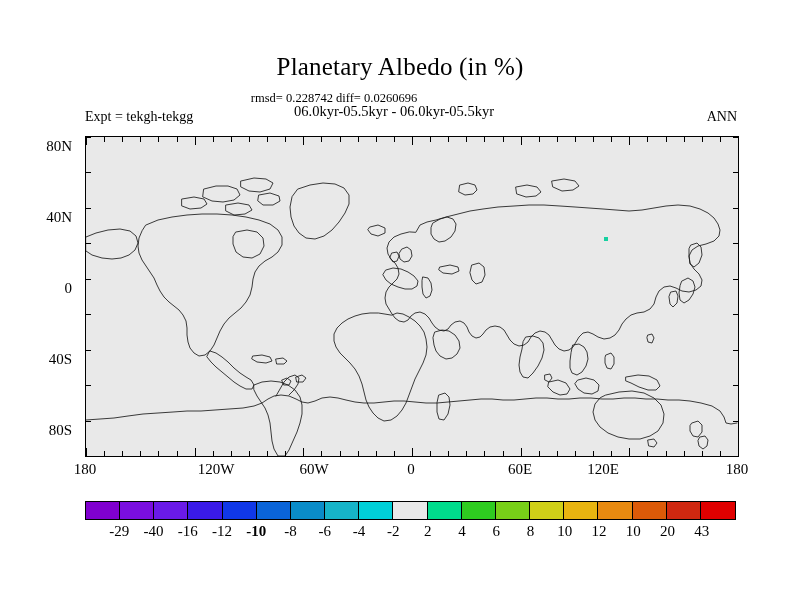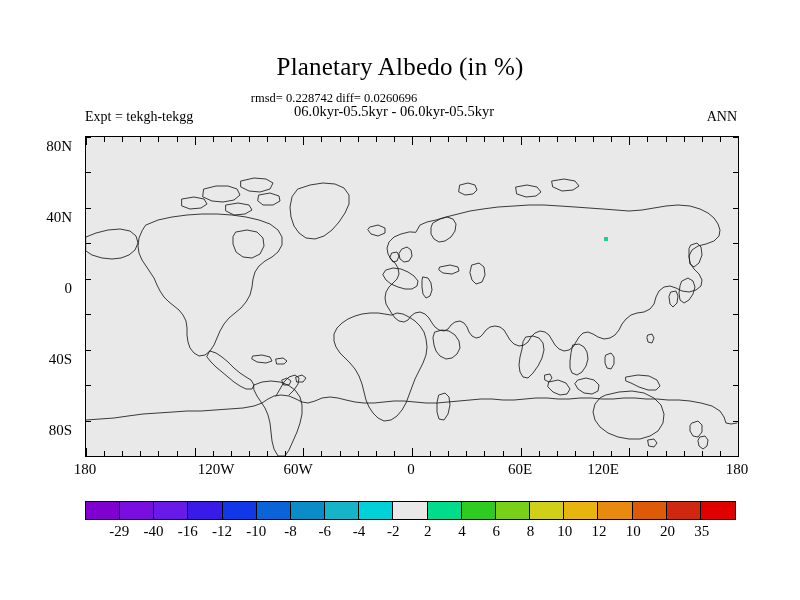--- a/index.html
+++ b/index.html
@@ -382,21 +382,21 @@
     <div class="ylabel" style="top:3px;">80N</div>
     <div class="ylabel" style="top:74px;">40N</div>
     <div class="ylabel" style="top:145px;">0</div>
     <div class="ylabel" style="top:216px;">40S</div>
     <div class="ylabel" style="top:287px;">80S</div>
   </div>
 
   <div id="x-axis-labels">
     <div class="xlabel" style="left:0px;">180</div>
     <div class="xlabel" style="left:113px;margin-left:18px;">120W</div>
-    <div class="xlabel" style="left:213px;">60W</div>
+    <div class="xlabel" style="left:229px;">60W</div>
     <div class="xlabel" style="left:326px;">0</div>
     <div class="xlabel" style="left:435px;">60E</div>
     <div class="xlabel" style="left:518px;">120E</div>
     <div class="xlabel" style="left:652px;">180</div>
   </div>
 
   <div id="colorbar-wrap">
     <div id="colorbar">
         <div class="cb-cell" style="background: rgb(128, 0, 208); width: 34.2632px;"></div>
         <div class="cb-cell" style="background: rgb(122, 14, 224); width: 34.2632px;"></div>
@@ -417,29 +417,29 @@
         <div class="cb-cell" style="background: rgb(220, 90, 8); width: 34.2632px;"></div>
         <div class="cb-cell" style="background: rgb(208, 40, 16); width: 34.2632px;"></div>
         <div class="cb-cell" style="background: rgb(224, 0, 0); width: 34.2632px;"></div>
       </div>
   </div>
   <div id="colorbar-labels">
       <div class="cb-label" style="left: 34.2632px;">-29</div>
       <div class="cb-label" style="left: 68.5263px;">-40</div>
       <div class="cb-label" style="left: 102.789px;">-16</div>
       <div class="cb-label" style="left: 137.053px;">-12</div>
-      <div class="cb-label" style="left: 171.316px;">-10</div>
+      <div class="cb-label" style="left: 171.316px; font-weight: bold;">-10</div>
       <div class="cb-label" style="left: 205.579px;">-8</div>
       <div class="cb-label" style="left: 239.842px;">-6</div>
       <div class="cb-label" style="left: 274.105px;">-4</div>
       <div class="cb-label" style="left: 308.368px;">-2</div>
       <div class="cb-label" style="left: 342.632px;">2</div>
       <div class="cb-label" style="left: 376.895px;">4</div>
       <div class="cb-label" style="left: 411.158px;">6</div>
       <div class="cb-label" style="left: 445.421px;">8</div>
       <div class="cb-label" style="left: 479.684px;">10</div>
       <div class="cb-label" style="left: 513.947px;">12</div>
       <div class="cb-label" style="left: 548.211px;">10</div>
       <div class="cb-label" style="left: 582.474px;">20</div>
-      <div class="cb-label" style="left: 616.737px;">35</div>
+      <div class="cb-label" style="left: 616.737px;">43</div>
     </div>
 
 </div>
 
 </body></html>

